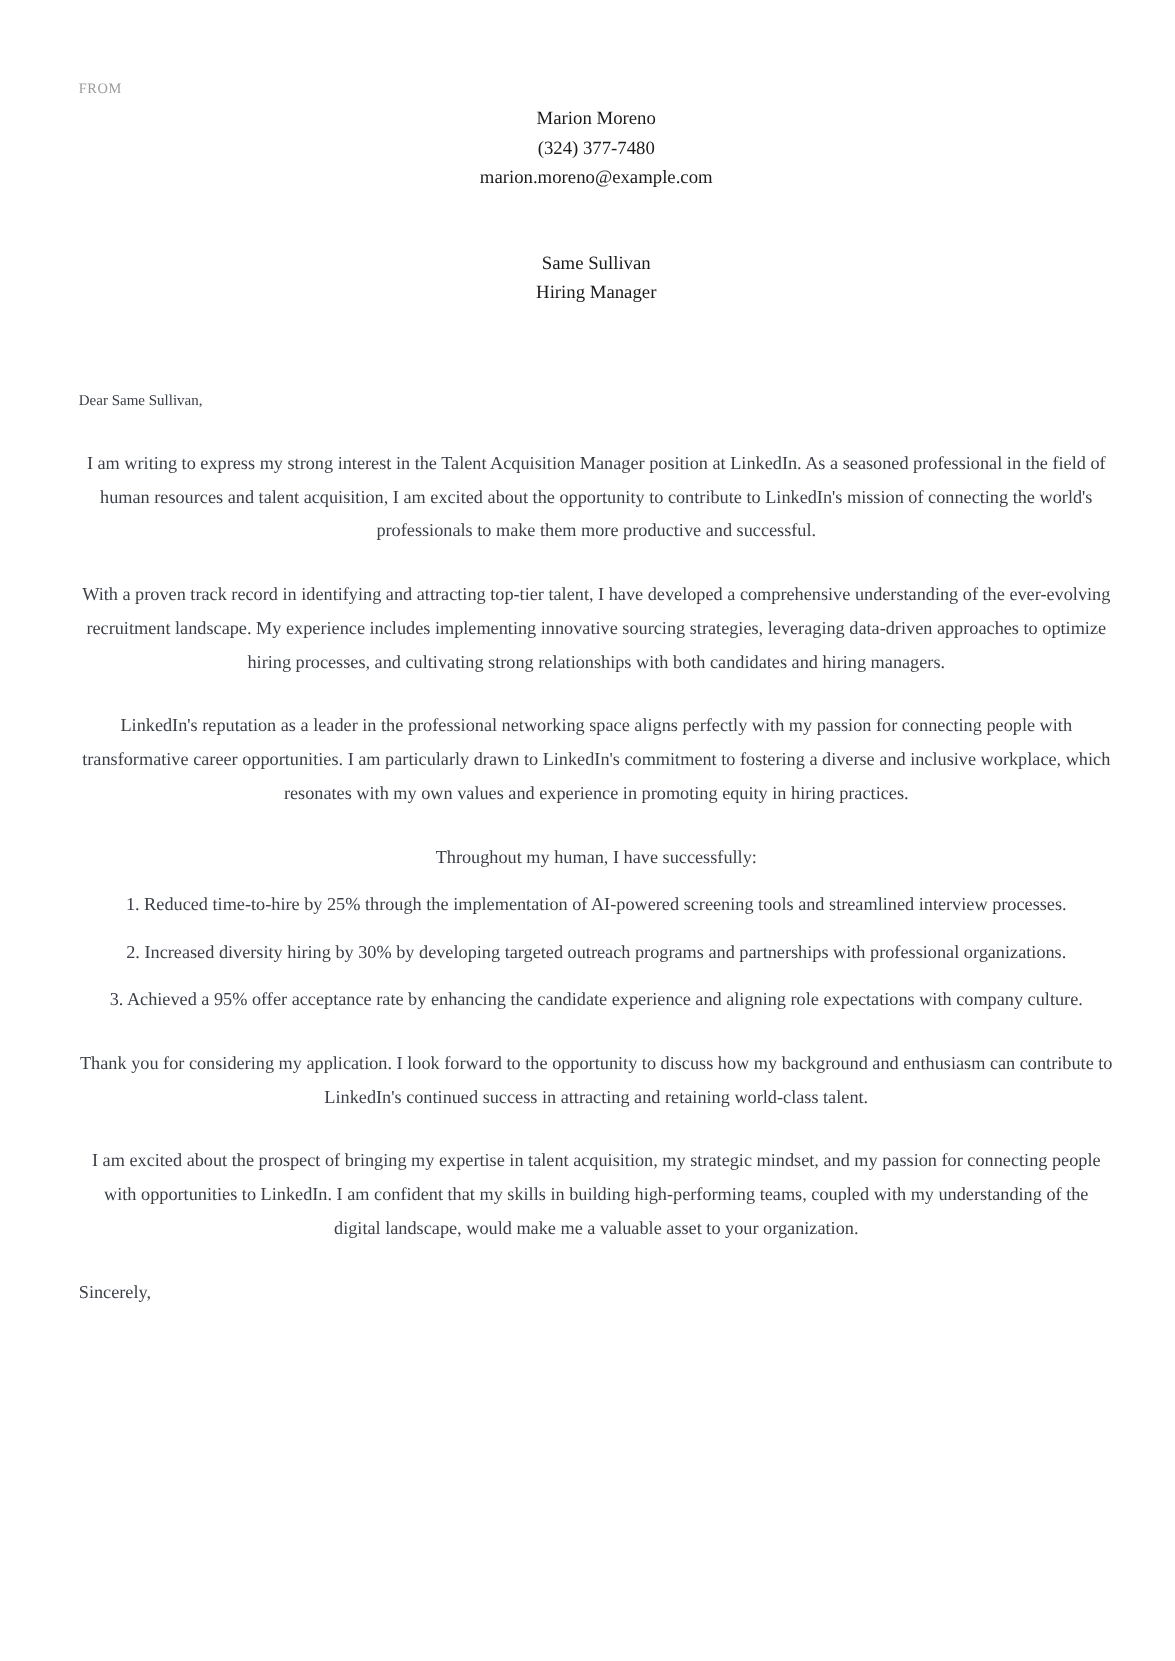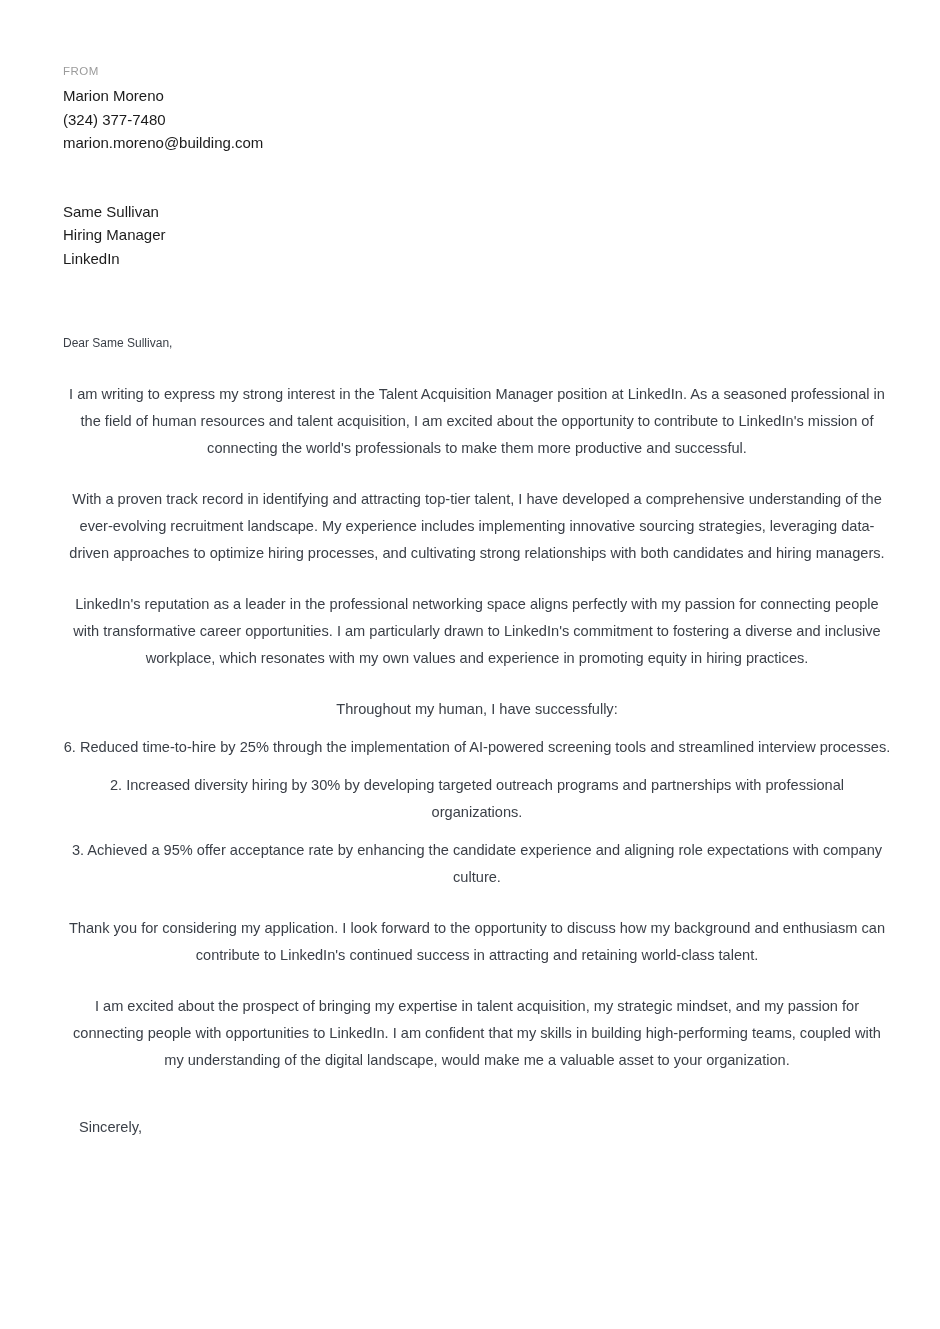--- a/index.html
+++ b/index.html
@@ -15,20 +15,21 @@
     font-family: "Liberation Sans", "DejaVu Sans", sans-serif;
     -webkit-font-smoothing: antialiased;
   }
   .page {
     position: relative;
     width: 940px;
     height: 999px;
     background: #ffffff;
     box-sizing: border-box;
     padding: 0 50px 17px 63px;
+    font-family: Liberation Serif, serif;
   }
   .content {
     width: 828px;
   }
 
   
   .addr-block {
     margin: 0;
   }
   .addr-block.from { padding-top: 64px; }
@@ -42,20 +43,21 @@
     font-weight: 400;
     margin: 0 0 5px 0;
   }
   .addr-line {
     font-size: 15px;
     line-height: 23.5px;
     color: #1b1b1b;
     font-weight: 400;
     margin: 0;
     white-space: pre;
+    text-align: center;
   }
 
   
   .letter-body {
     padding-top: 60px;
   }
   .salutation {
     font-size: 12px;
     line-height: 27px;
     color: #3a3f47;
@@ -69,54 +71,53 @@
     padding-top: 24px;
     text-align: center;
   }
   .para.tight {
     padding-top: 11px;
   }
   .closing {
     font-size: 14.6px;
     line-height: 27px;
     color: #3a3f47;
-    margin: 16px;
+    margin: 0;
     padding-top: 24px;
   }
 </style>
 </head>
 <body>
 
 <div class="page">
   <div class="content">
 
     <div class="addr-block from">
       <div class="addr-label">FROM</div>
       <div class="addr-line">Marion Moreno</div>
       <div class="addr-line">(324) 377-7480</div>
-      <div class="addr-line">marion.moreno@building.com</div>
+      <div class="addr-line">marion.moreno@example.com</div>
     </div>
 
     <div class="addr-block to">
       <div class="addr-line">Same Sullivan</div>
       <div class="addr-line">Hiring Manager</div>
-      <div class="addr-line">LinkedIn</div>
     </div>
 
     <div class="letter-body">
 
       <p class="salutation">Dear Same Sullivan,</p>
 
       <p class="para">I am writing to express my strong interest in the Talent Acquisition Manager position at LinkedIn. As a seasoned professional in the field of human resources and talent acquisition, I am excited about the opportunity to contribute to LinkedIn's mission of connecting the world's professionals to make them more productive and successful.</p>
       <p class="para">With a proven track record in identifying and attracting top-tier talent, I have developed a comprehensive understanding of the ever-evolving recruitment landscape. My experience includes implementing innovative sourcing strategies, leveraging data-driven approaches to optimize hiring processes, and cultivating strong relationships with both candidates and hiring managers.</p>
       <p class="para">LinkedIn's reputation as a leader in the professional networking space aligns perfectly with my passion for connecting people with transformative career opportunities. I am particularly drawn to LinkedIn's commitment to fostering a diverse and inclusive workplace, which resonates with my own values and experience in promoting equity in hiring practices.</p>
 
       <p class="para">Throughout my human, I have successfully:</p>
 
-      <p class="para tight">6. Reduced time-to-hire by 25% through the implementation of AI-powered screening tools and streamlined interview processes.</p>
+      <p class="para tight">1. Reduced time-to-hire by 25% through the implementation of AI-powered screening tools and streamlined interview processes.</p>
       <p class="para tight">2. Increased diversity hiring by 30% by developing targeted outreach programs and partnerships with professional organizations.</p>
       <p class="para tight">3. Achieved a 95% offer acceptance rate by enhancing the candidate experience and aligning role expectations with company culture.</p>
 
       <p class="para">Thank you for considering my application. I look forward to the opportunity to discuss how my background and enthusiasm can contribute to LinkedIn's continued success in attracting and retaining world-class talent.</p>
       <p class="para">I am excited about the prospect of bringing my expertise in talent acquisition, my strategic mindset, and my passion for connecting people with opportunities to LinkedIn. I am confident that my skills in building high-performing teams, coupled with my understanding of the digital landscape, would make me a valuable asset to your organization.</p>
 
       <p class="closing">Sincerely,</p>
 
     </div>
   </div>

